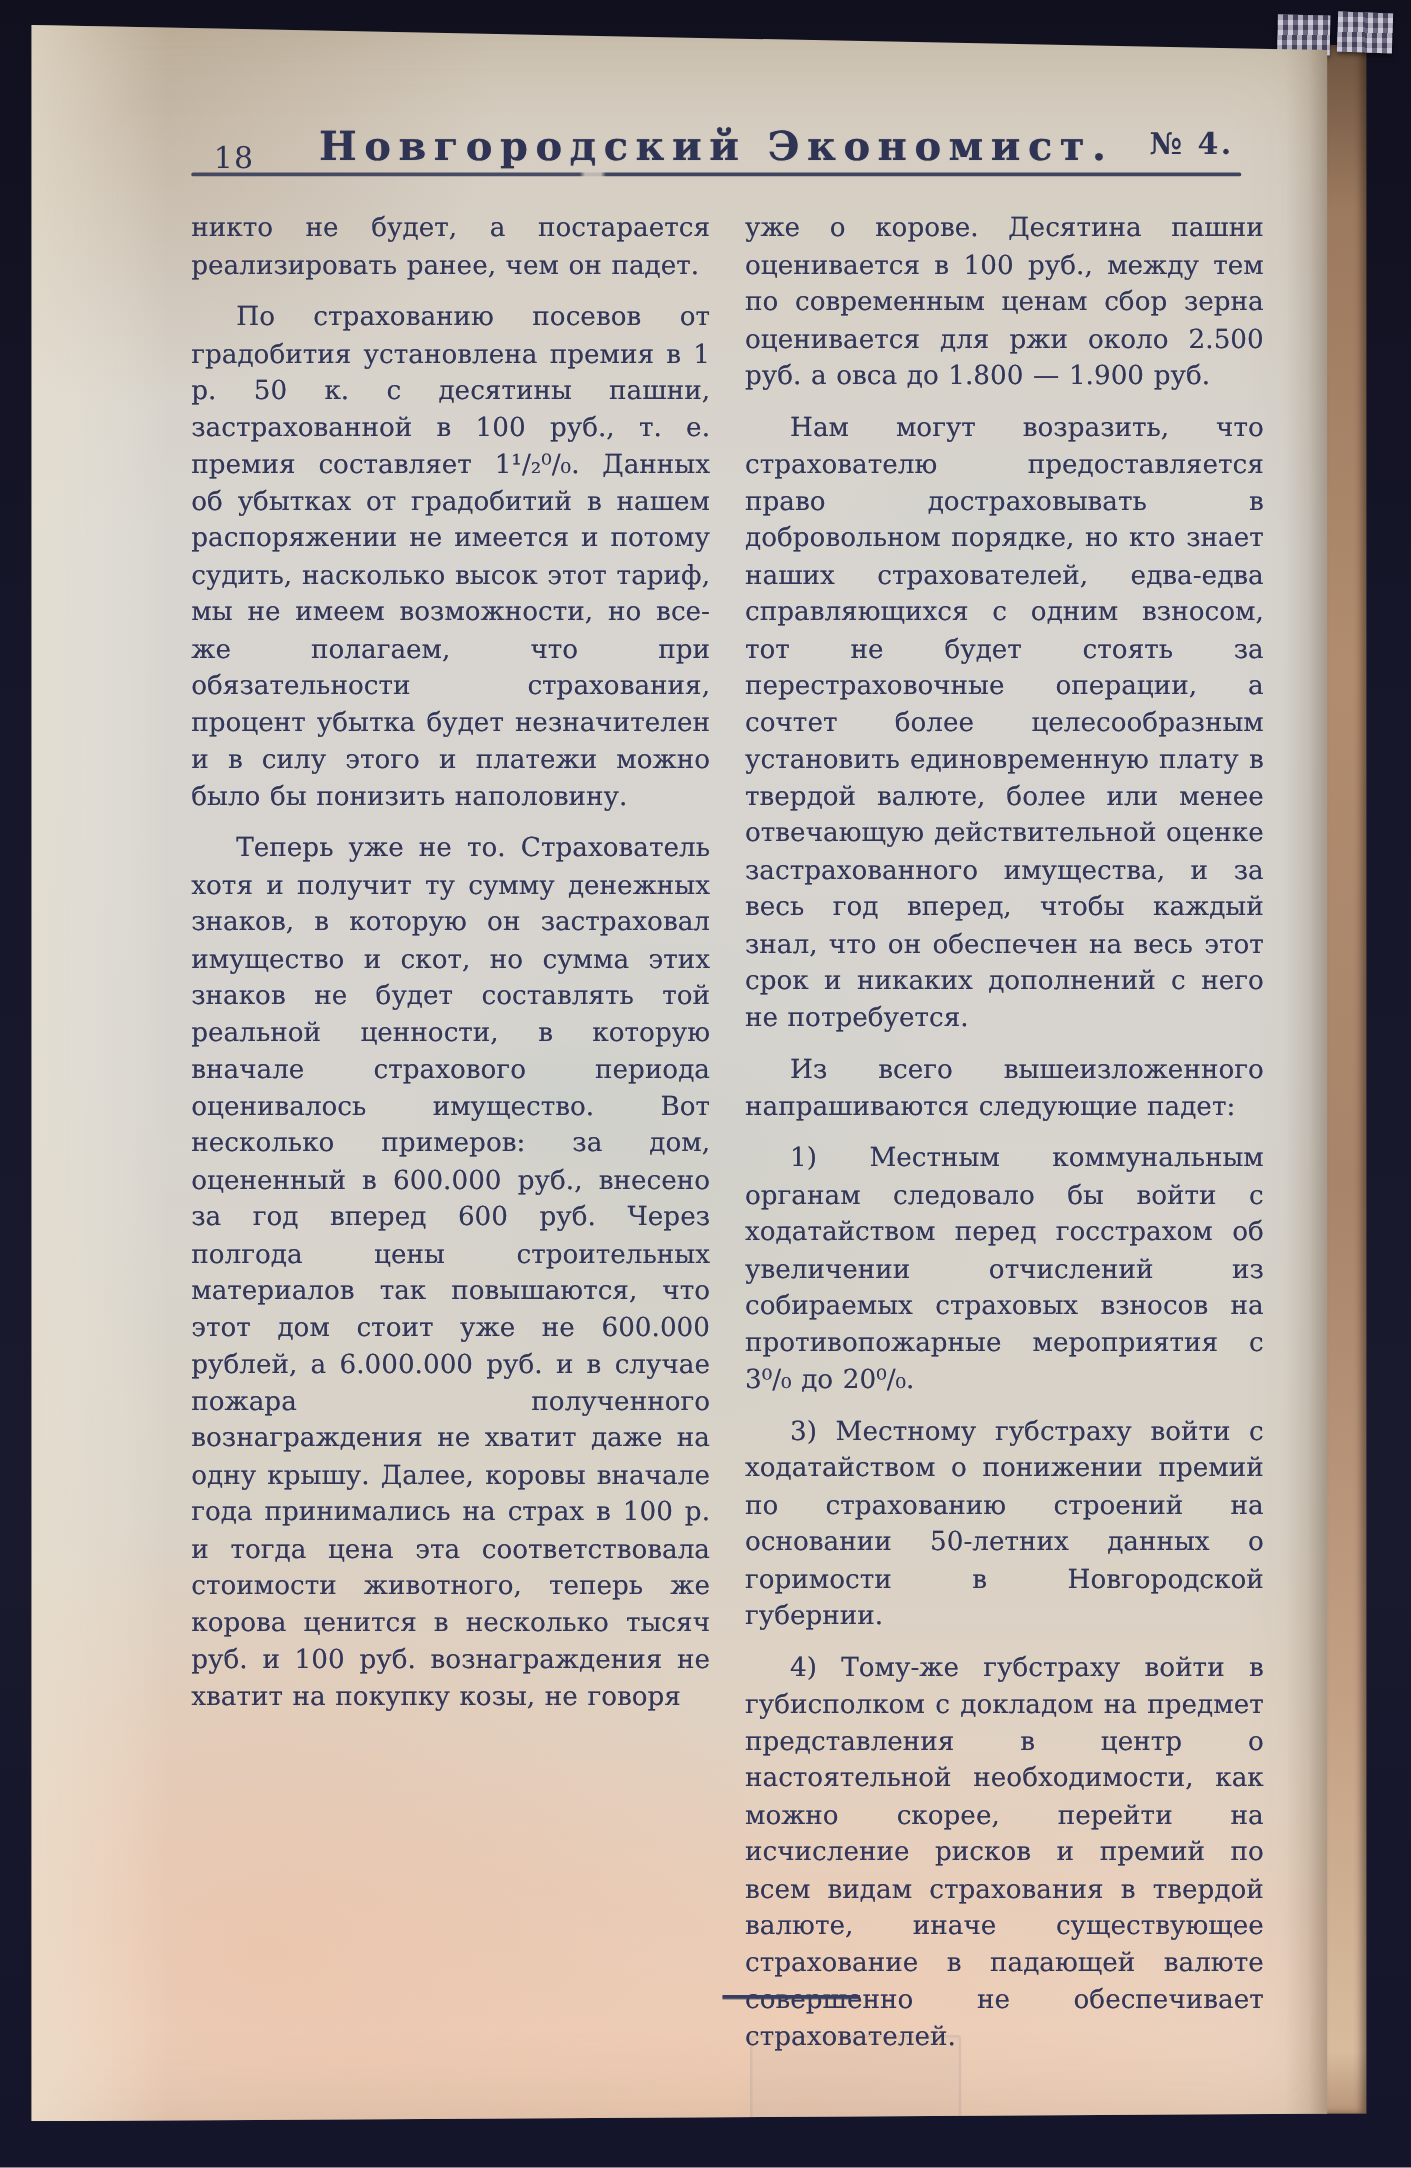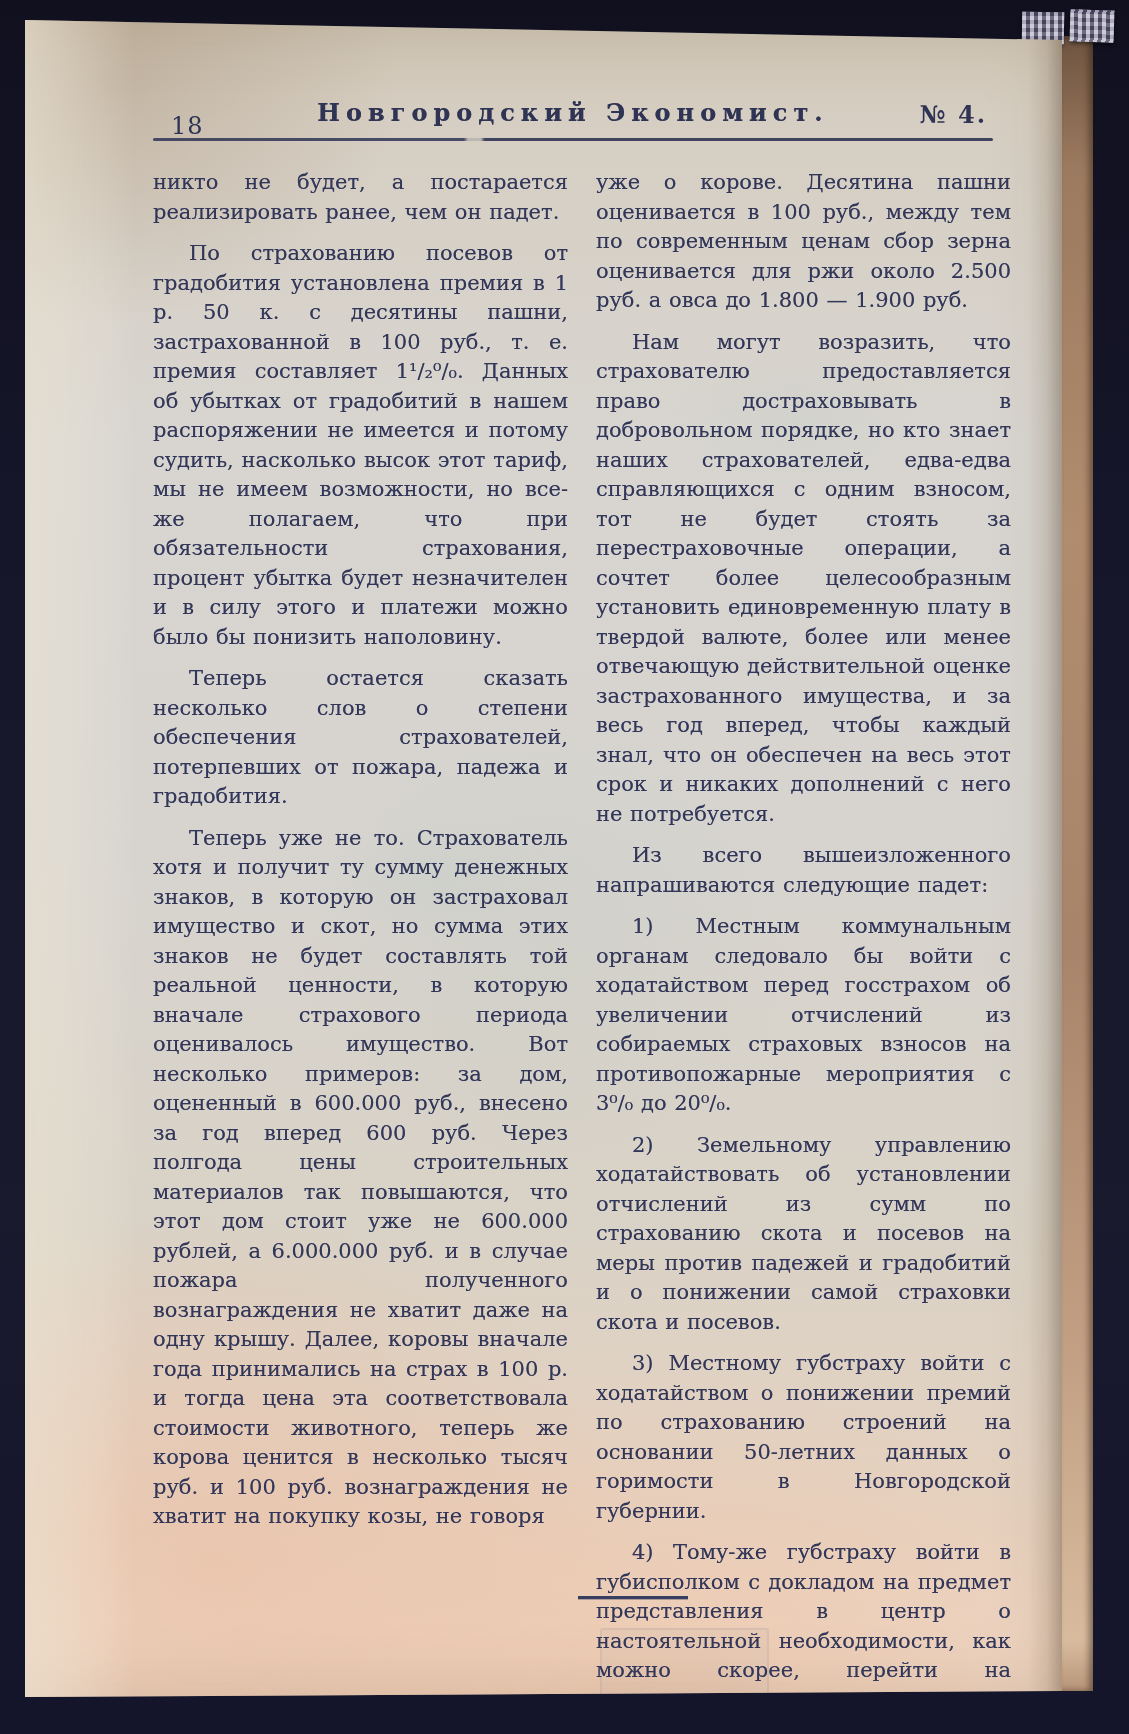--- a/index.html
+++ b/index.html
@@ -60,21 +60,21 @@
   .stain.teal-a{left:300px;top:800px;width:220px;height:120px;border-radius:50%;
     background:radial-gradient(closest-side,rgba(110,170,160,0.06),rgba(110,170,160,0));}
   .stain.teal-b{left:640px;top:330px;width:260px;height:140px;border-radius:50%;
     background:radial-gradient(closest-side,rgba(110,170,160,0.05),rgba(110,170,160,0));}
 
   
   .header{position:absolute;left:128px;top:78px;width:840px;height:34px;color:#2f3454;}
   .header .pagenum{position:absolute;left:18px;top:14px;font-size:24px;letter-spacing:1px;}
   .header .title{
     position:absolute;left:50%;transform:translateX(-50%);top:0;
-    font-size:24px;font-weight:bold;letter-spacing:6px;white-space:nowrap;
+    font-size:32px;font-weight:bold;letter-spacing:6px;white-space:nowrap;
     text-shadow:0 0 0.6px rgba(47,52,84,0.7);
   }
   .header .issue{position:absolute;right:6px;top:2px;font-size:24px;font-weight:bold;letter-spacing:2px;}
   .header-rule{
     position:absolute;left:128px;top:118px;width:840px;height:3px;
     background:linear-gradient(90deg,
       rgba(47,52,84,0.85) 0%,rgba(47,52,84,0.85) 37%,
       rgba(47,52,84,0.15) 37.5%,rgba(47,52,84,0.15) 39%,
       rgba(47,52,84,0.9) 39.5%,rgba(47,52,84,0.9) 100%);
     border-radius:2px;
@@ -118,29 +118,27 @@
       <span class="pagenum">18</span>
       <span class="title">Новгородский Экономист.</span>
       <span class="issue">№ 4.</span>
     </div>
     <div class="header-rule"></div>
 
     <div class="columns">
       <div class="col left">
         <p class="para">никто не будет, а постарается реализировать ранее, чем он падет.</p>
         <p class="para indent">По страхованию посевов от градобития установлена премия в 1 р. 50 к. с десятины пашни, застрахованной в 100 руб., т. е. премия составляет 1¹/₂⁰/₀. Данных об убытках от градобитий в нашем распоряжении не имеется и потому судить, насколько высок этот тариф, мы не имеем возможности, но все-же полагаем, что при обязательности страхования, процент убытка будет незначителен и в силу этого и платежи можно было бы понизить наполовину.</p>
-        <p class="para indent">Теперь остается сказать несколько слов о степени обеспечения страхователей, потерпевших от пожара, падежа и градобития.</p>
         <p class="para indent">Теперь уже не то. Страхователь хотя и получит ту сумму денежных знаков, в которую он застраховал имущество и скот, но сумма этих знаков не будет составлять той реальной ценности, в которую вначале страхового периода оценивалось имущество. Вот несколько примеров: за дом, оцененный в 600.000 руб., внесено за год вперед 600 руб. Через полгода цены строительных материалов так повышаются, что этот дом стоит уже не 600.000 рублей, а 6.000.000 руб. и в случае пожара полученного вознаграждения не хватит даже на одну крышу. Далее, коровы вначале года принимались на страх в 100 р. и тогда цена эта соответствовала стоимости животного, теперь же корова ценится в несколько тысяч руб. и 100 руб. вознаграждения не хватит на покупку козы, не говоря</p>
       </div>
       <div class="col right">
         <p class="para">уже о корове. Десятина пашни оценивается в 100 руб., между тем по современным ценам сбор зерна оценивается для ржи около 2.500 руб. а овса до 1.800 — 1.900 руб.</p>
         <p class="para indent">Нам могут возразить, что страхователю предоставляется право достраховывать в добровольном порядке, но кто знает наших страхователей, едва-едва справляющихся с одним взносом, тот не будет стоять за перестраховочные операции, а сочтет более целесообразным установить единовременную плату в твердой валюте, более или менее отвечающую действительной оценке застрахованного имущества, и за весь год вперед, чтобы каждый знал, что он обеспечен на весь этот срок и никаких дополнений с него не потребуется.</p>
         <p class="para indent">Из всего вышеизложенного напрашиваются следующие падет:</p>
         <p class="para indent">1) Местным коммунальным органам следовало бы войти с ходатайством перед госстрахом об увеличении отчислений из собираемых страховых взносов на противопожарные мероприятия с 3⁰/₀ до 20⁰/₀.</p>
-        <p class="para indent">2) Земельному управлению ходатайствовать об установлении отчислений из сумм по страхованию скота и посевов на меры против падежей и градобитий и о понижении самой страховки скота и посевов.</p>
         <p class="para indent">3) Местному губстраху войти с ходатайством о понижении премий по страхованию строений на основании 50-летних данных о горимости в Новгородской губернии.</p>
         <p class="para indent">4) Тому-же губстраху войти в губисполком с докладом на предмет представления в центр о настоятельной необходимости, как можно скорее, перейти на исчисление рисков и премий по всем видам страхования в твердой валюте, иначе существующее страхование в падающей валюте совершенно не обеспечивает страхователей.</p>
 
       </div>
     </div>
 
     <div class="end-divider"></div>
 
   </div>
 </div>

